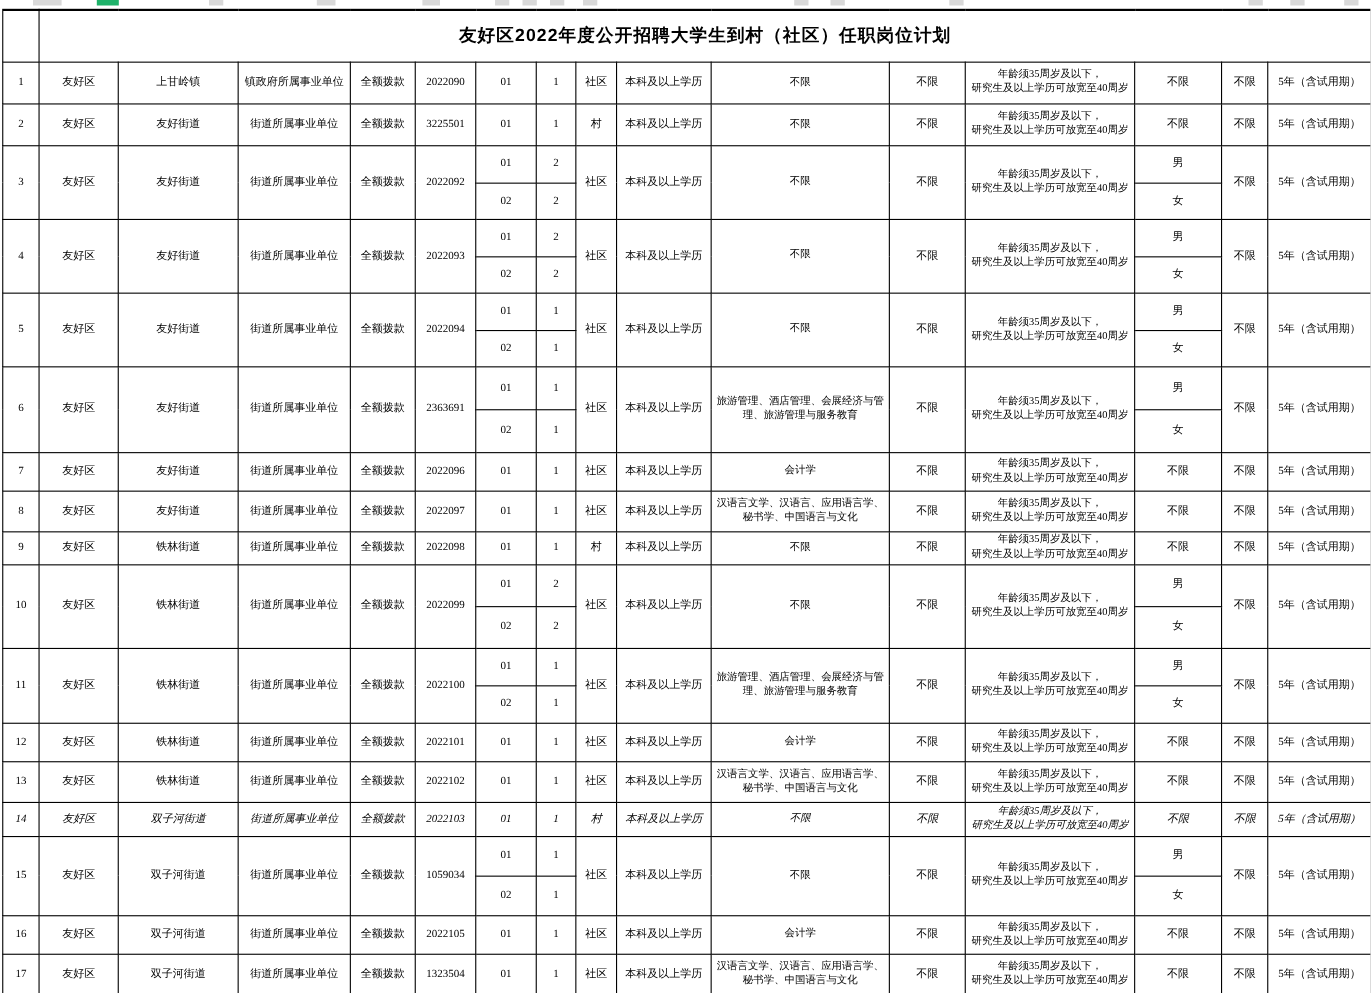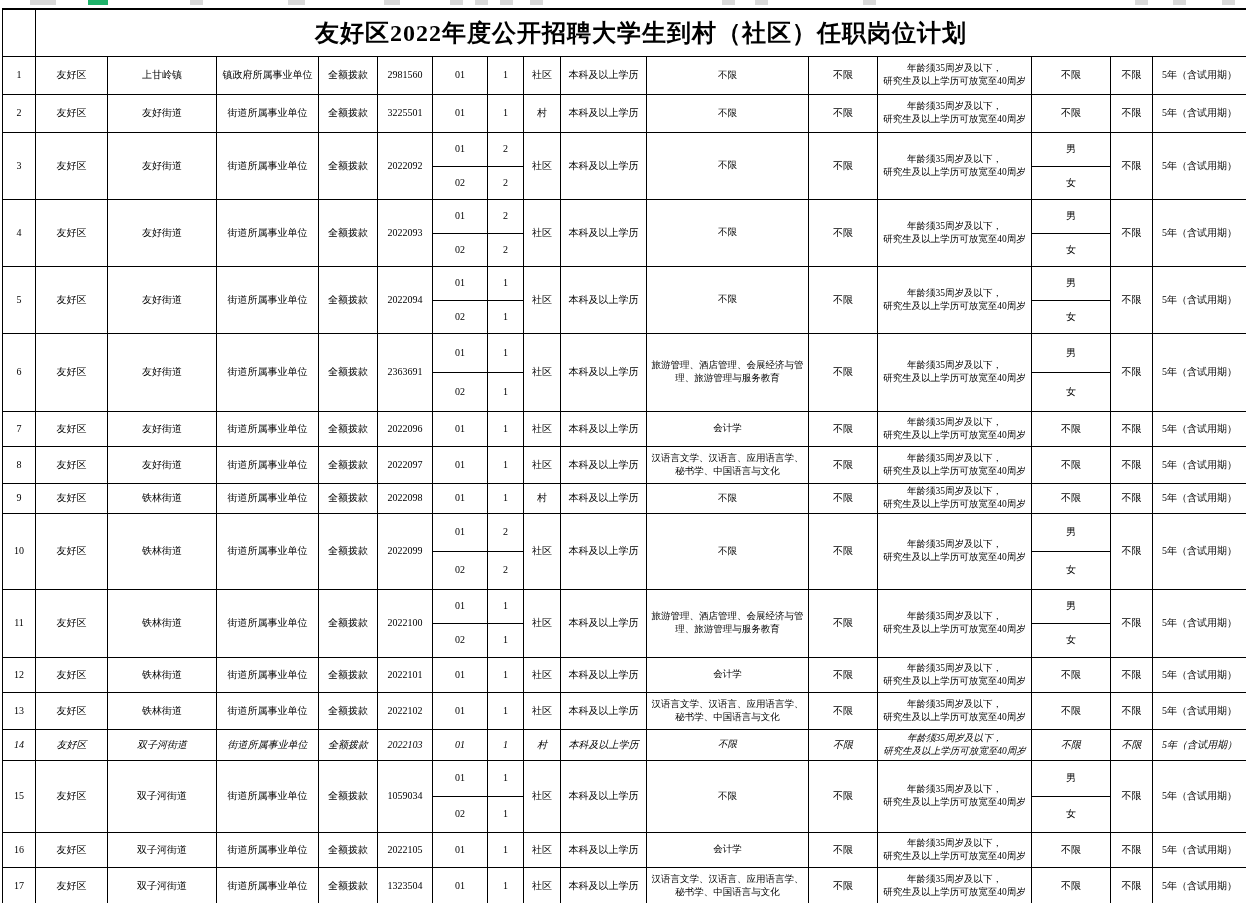--- a/index.html
+++ b/index.html
@@ -5,22 +5,22 @@
   html,body{margin:0;padding:0;background:#fff;}
   .page{position:relative;width:1246px;height:903px;background:#ffffff;overflow:hidden;
         font-family:"Liberation Serif","DejaVu Serif",serif;color:#000;}
   .top-strip{position:absolute;top:0;left:0;width:1246px;height:8px;background:#ffffff;}
   .strip-block{position:absolute;top:0;height:5px;}
   table.grid{position:absolute;top:8px;left:2px;width:1242px;border-collapse:collapse;
              table-layout:fixed;background:#fff;}
   table.grid{border:1px solid #000;border-top:2px solid #000;}
   td{border:1px solid #000;text-align:center;vertical-align:middle;
      font-size:10px;line-height:1.35;padding:0 2px;overflow:hidden;word-break:break-all;}
-  td.title{font-weight:bold;font-size:24px;letter-spacing:1px;line-height:1.1;
-           font-family:Liberation Serif, serif;}
+  td.title{font-weight:bold;font-size:16px;letter-spacing:1px;line-height:1.1;
+           font-family:Liberation Sans, sans-serif;}
   td.age{white-space:pre-line;font-size:9.5px;}
   td.major{font-size:9.5px;}
 </style>
 </head>
 <body>
 
 <div class="page">
   <div class="top-strip">
       <div class="strip-block" style="left: 30px; width: 26px; background: rgb(217, 217, 217);"></div>
       <div class="strip-block" style="left: 88px; width: 20px; background: rgb(31, 178, 106);"></div>
@@ -61,21 +61,21 @@
       <tr style="height:47px;">
         <td></td>
         <td class="title" colspan="15">友好区2022年度公开招聘大学生到村（社区）任职岗位计划</td>
       </tr>
     <tr style="height: 38px;">
           <td>1</td>
           <td>友好区</td>
           <td>上甘岭镇</td>
           <td>镇政府所属事业单位</td>
           <td>全额拨款</td>
-          <td>2981560</td>
+          <td>2022090</td>
           <td>01</td>
           <td>1</td>
           <td>社区</td>
           <td>本科及以上学历</td>
           <td class="major">不限</td>
           <td>不限</td>
           <td class="age">年龄须35周岁及以下，
 研究生及以上学历可放宽至40周岁</td>
           <td>不限</td>
           <td>不限</td>

